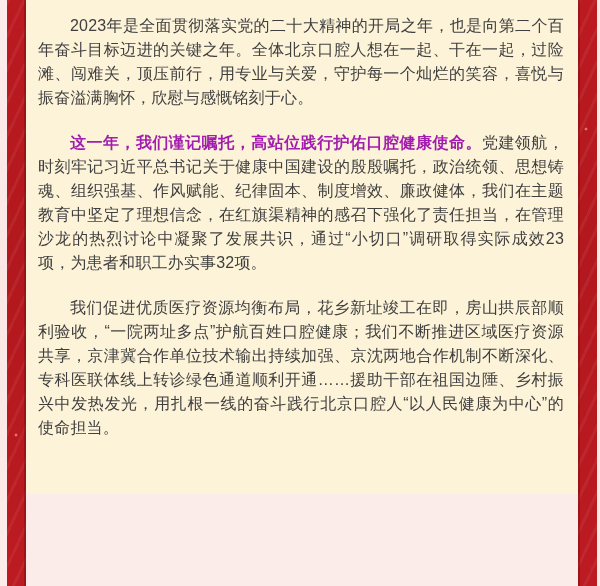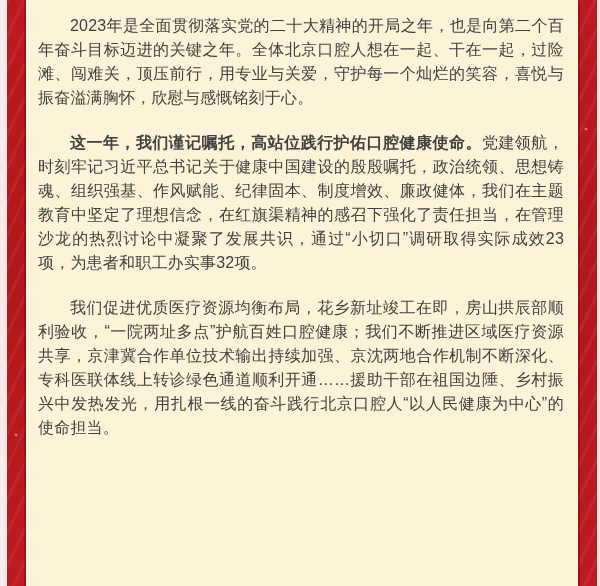--- a/index.html
+++ b/index.html
@@ -40,37 +40,37 @@
   .spark {
     position: absolute;
     width: 4px; height: 4px;
     border-radius: 50%;
     background: radial-gradient(circle, rgba(255,190,190,0.85) 0%, rgba(255,190,190,0) 70%);
   }
   .bar-left .spark  { left: 7px; top: 433px; }
   .bar-right .spark { left: 6px; top: 127px; }
   .content {
     flex: 1 1 auto;
-    height: 586px;
+    height: 494px;
     background: #fdf3d8;
     padding: 14px 14px 8px 12px;
     overflow: hidden;
   }
   .content p {
     font-size: 16px;
     line-height: 24px;
     color: #3f3f3f;
     text-align: justify;
     text-indent: 2em;
     letter-spacing: 0.2px;
     margin-bottom: 21px;
   }
   .content p:last-child { margin-bottom: 0; }
   .lead-red {
-    color: #404040;
+    color: #a21caf;
     font-weight: bold;
   }
 </style>
 </head>
 <body>
 
 <div class="page">
   <div class="strip-left"></div>
 
   <div class="bar bar-left">

